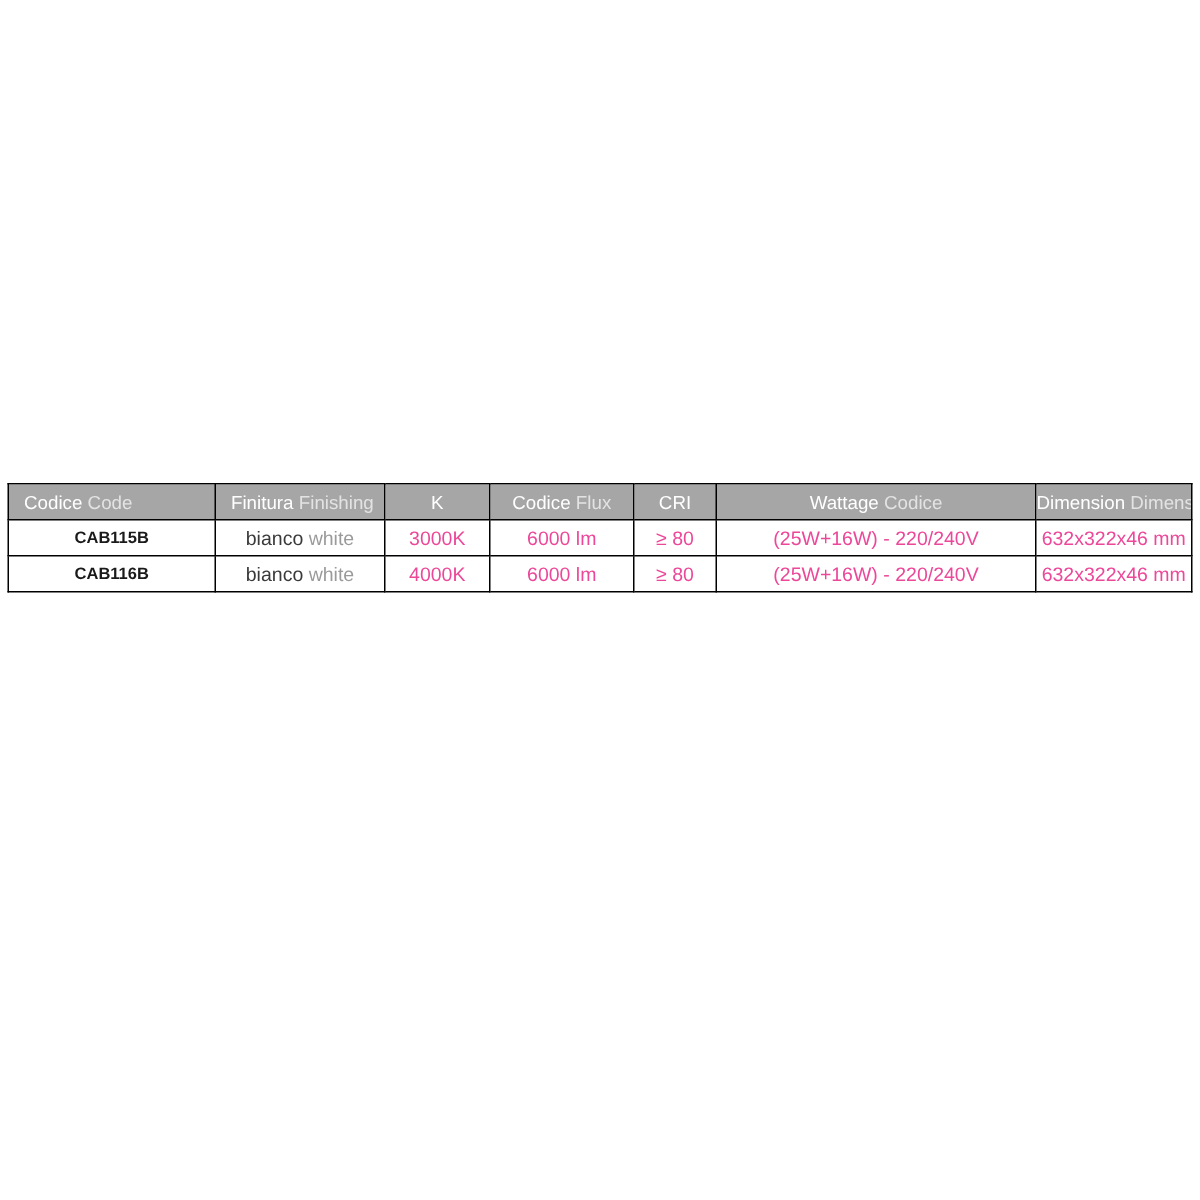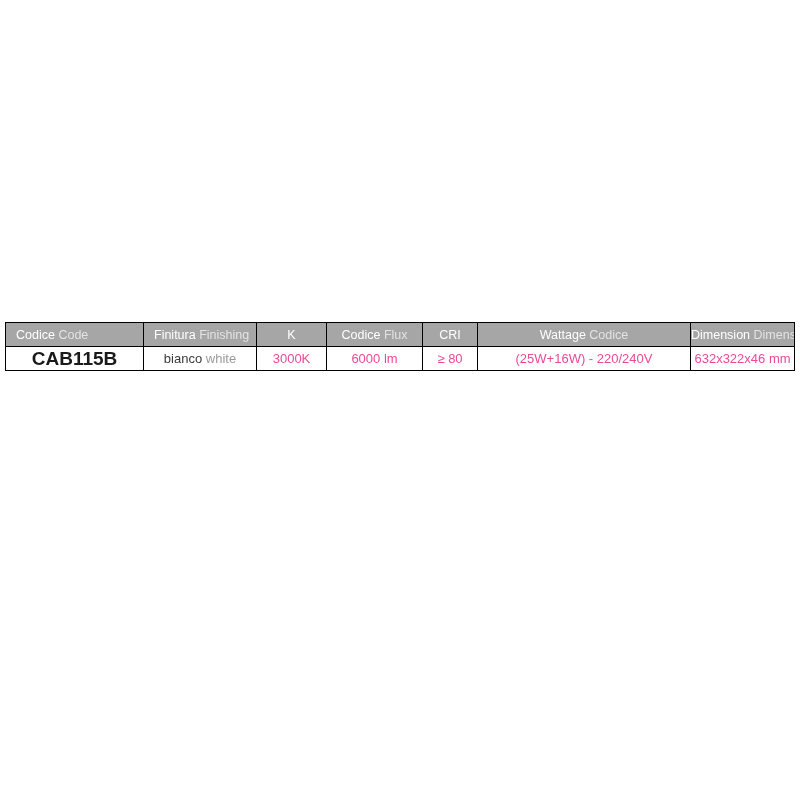--- a/index.html
+++ b/index.html
@@ -55,21 +55,21 @@
   }
   tbody td {
     font-size: 13px;
     color: #2b2b2b;
     height: 30px;
   }
   td.col-code {
     text-align: left;
     padding-left: 14px;
     font-weight: bold;
-    font-size: 19px;
+    font-size: 11px;
     color: #1a1a1a;
   }
   td.col-finish {
     text-align: left;
     padding-left: 14px;
   }
   .fin-it { color: #3a3a3a; }
   .fin-en { color: #9a9a9a; text-align: right; }
   .cell-muted { color: #ec4899; }
   .hdr-inner {
@@ -145,17 +145,29 @@
           <td class="col-finish">
             <span class="fin-it">bianco</span>
             <span class="fin-en">white</span>
           </td>
           <td class="cell-muted">3000K</td>
           <td class="cell-muted">6000 lm</td>
           <td class="cell-muted">≥ 80</td>
           <td class="cell-muted">(25W+16W) - 220/240V</td>
           <td class="cell-muted">632x322x46 mm</td>
         </tr>
+        <tr>
+          <td class="col-code">CAB116B</td>
+          <td class="col-finish">
+            <span class="fin-it">bianco</span>
+            <span class="fin-en">white</span>
+          </td>
+          <td class="cell-muted">4000K</td>
+          <td class="cell-muted">6000 lm</td>
+          <td class="cell-muted">≥ 80</td>
+          <td class="cell-muted">(25W+16W) - 220/240V</td>
+          <td class="cell-muted">632x322x46 mm</td>
+        </tr>
       </tbody>
     </table>
   </div>
 
 </div>
 
 </body></html>

